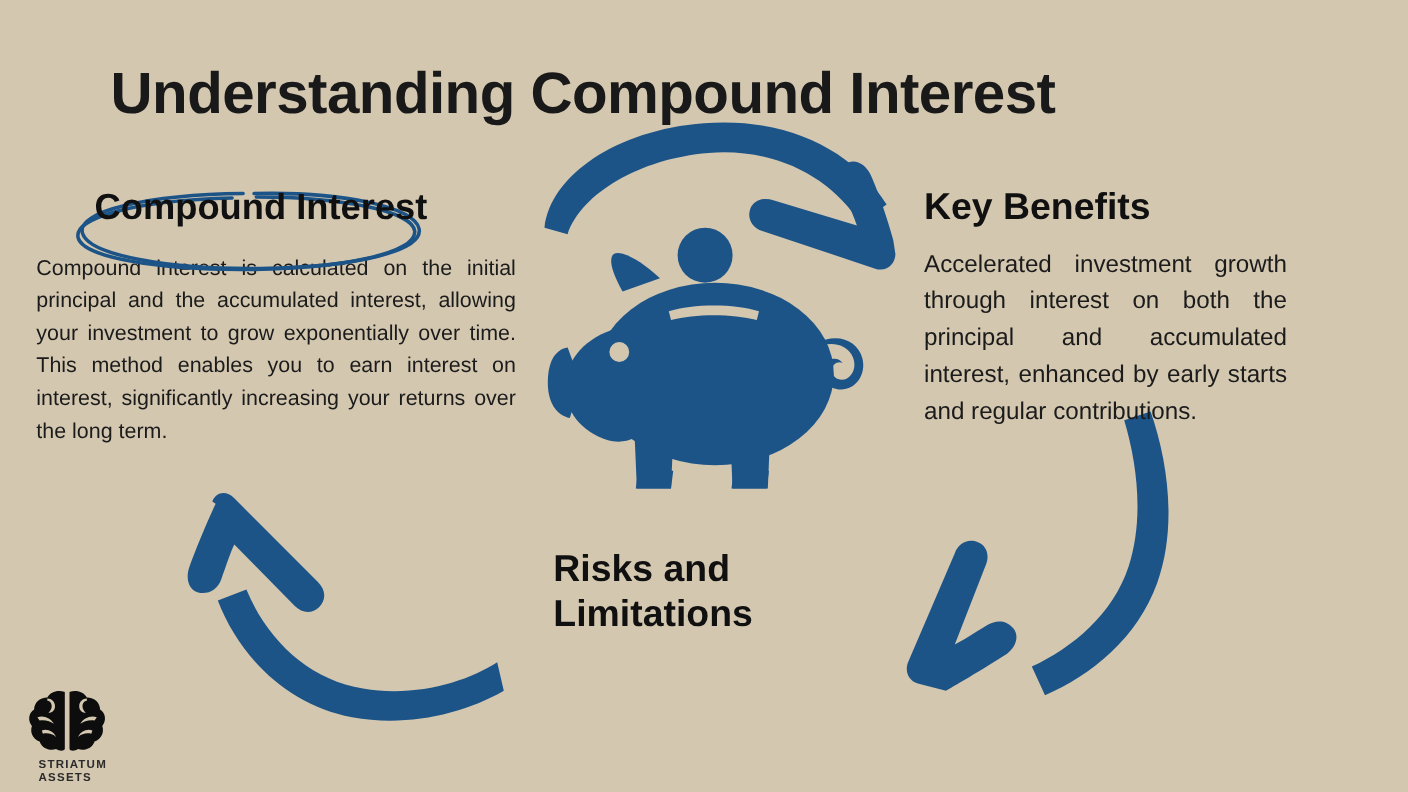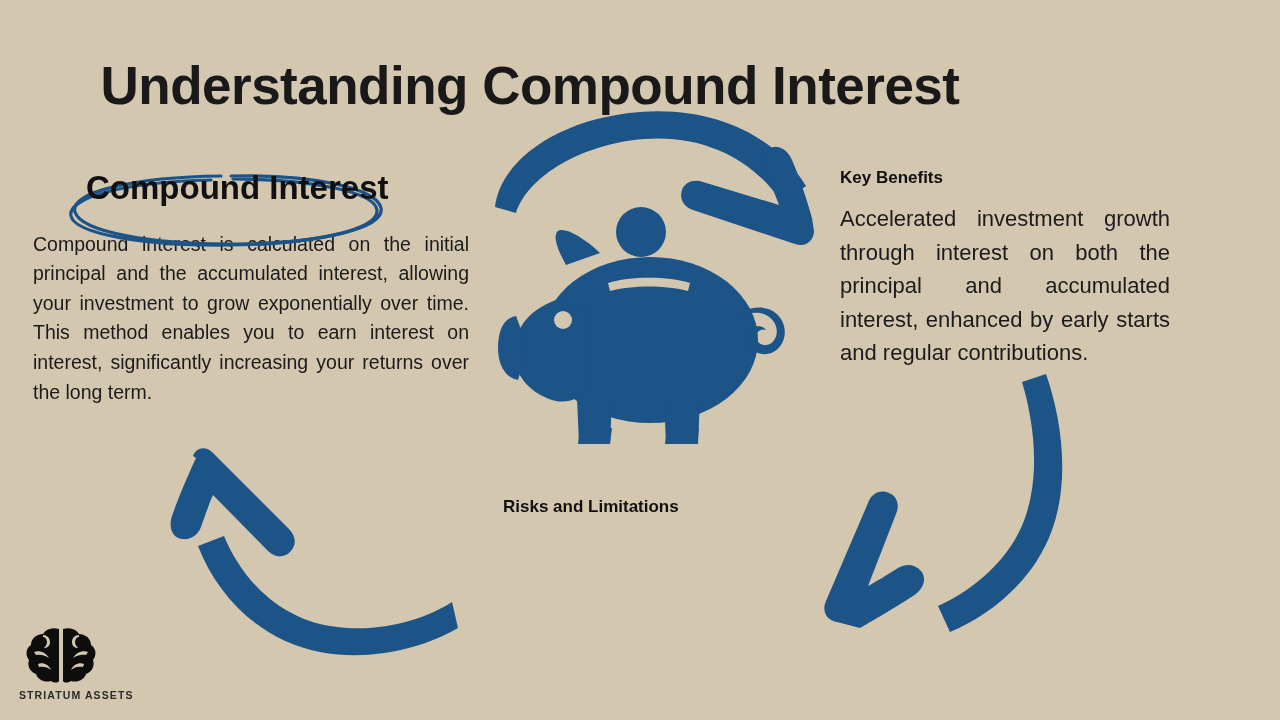--- a/index.html
+++ b/index.html
@@ -38,21 +38,21 @@
     font-weight: bold;
     color: #191919;
     letter-spacing: -0.5px;
     line-height: 1.15;
     margin-top: 28px;
   }
   .section {
     position: absolute;
   }
   .section-heading {
-    font-size: 17px;
+    font-size: 34px;
     font-weight: bold;
     color: #101010;
     margin: 0 0 14px 0;
     line-height: 1.2;
   }
   .section-body {
     font-size: 22px;
     line-height: 1.52;
     color: #1b1b1b;
     text-align: justify;
@@ -107,21 +107,21 @@
     height: 58px;
     display: block;
     margin-left: 6px;
   }
   #logo .logo-text {
     font-size: 10.5px;
     font-weight: bold;
     letter-spacing: 1.1px;
     color: #2b2b2b;
     margin-top: 5px;
-    margin-left: 1px;
+    margin-left: 17px;
   }
 </style>
 </head>
 <body>
 
 <div id="canvas">
 
   <svg id="art" viewBox="0 0 1280 720">
 
     <g fill="#1c5488">

